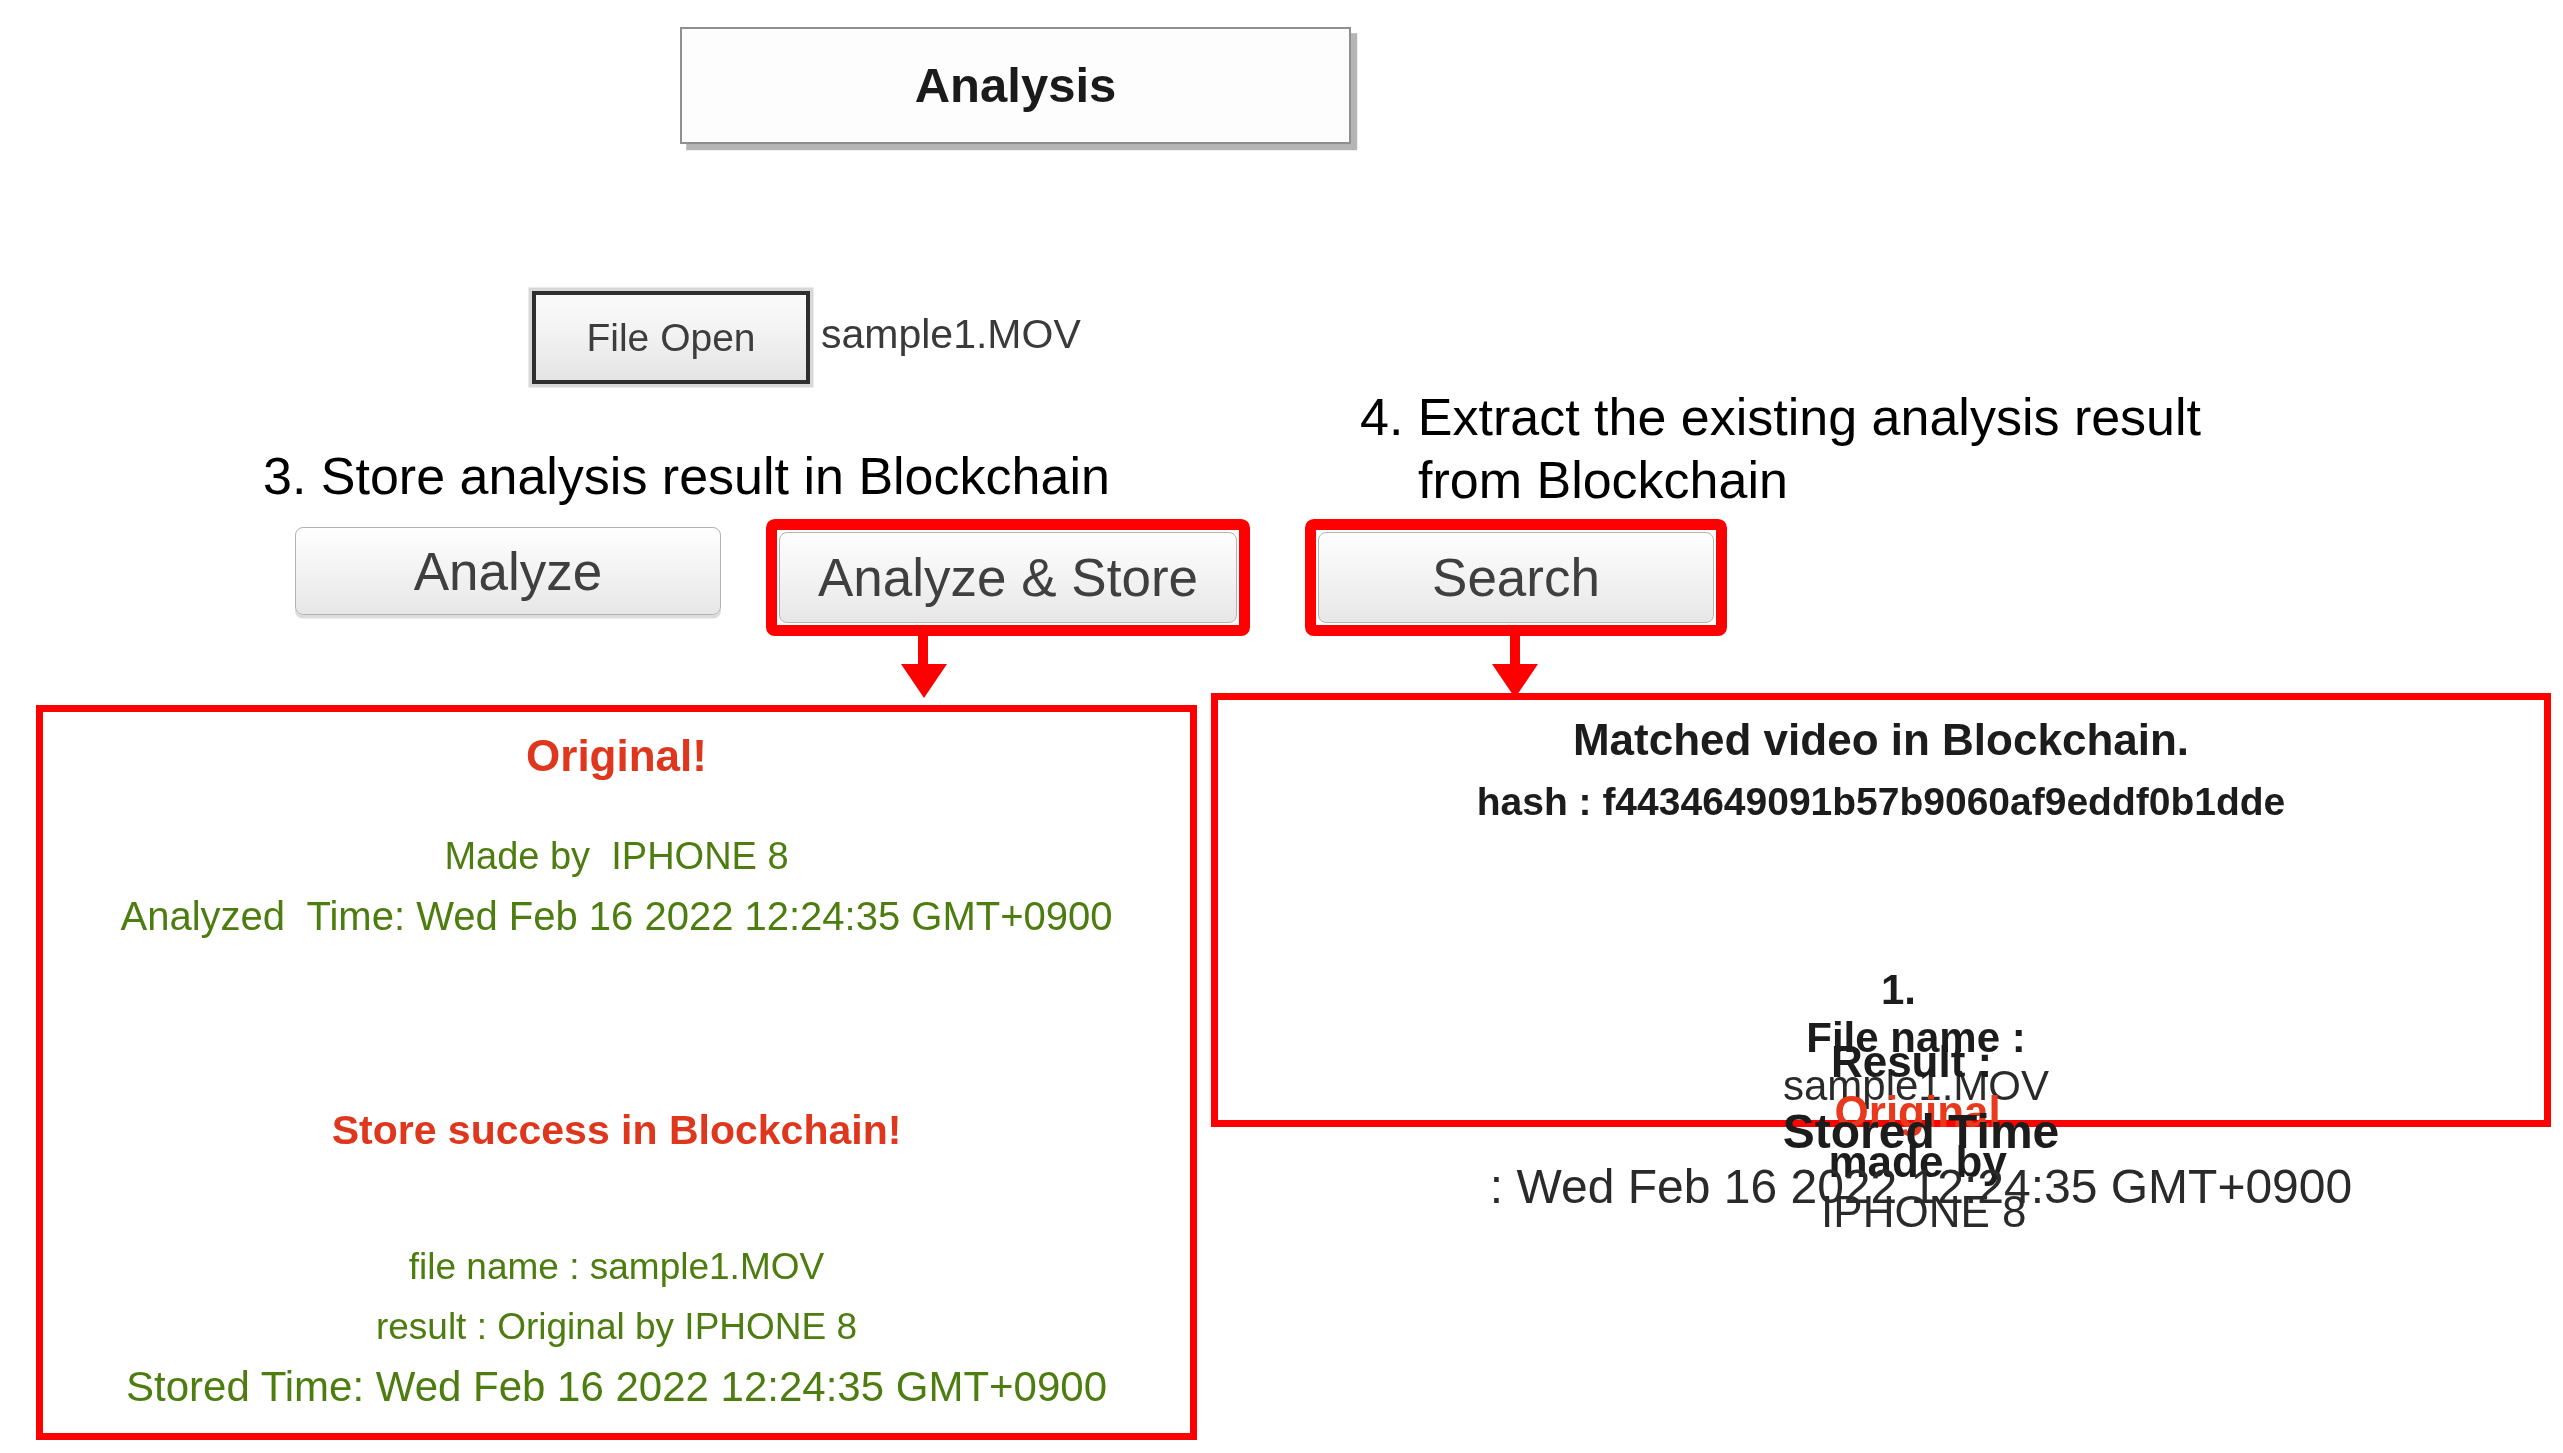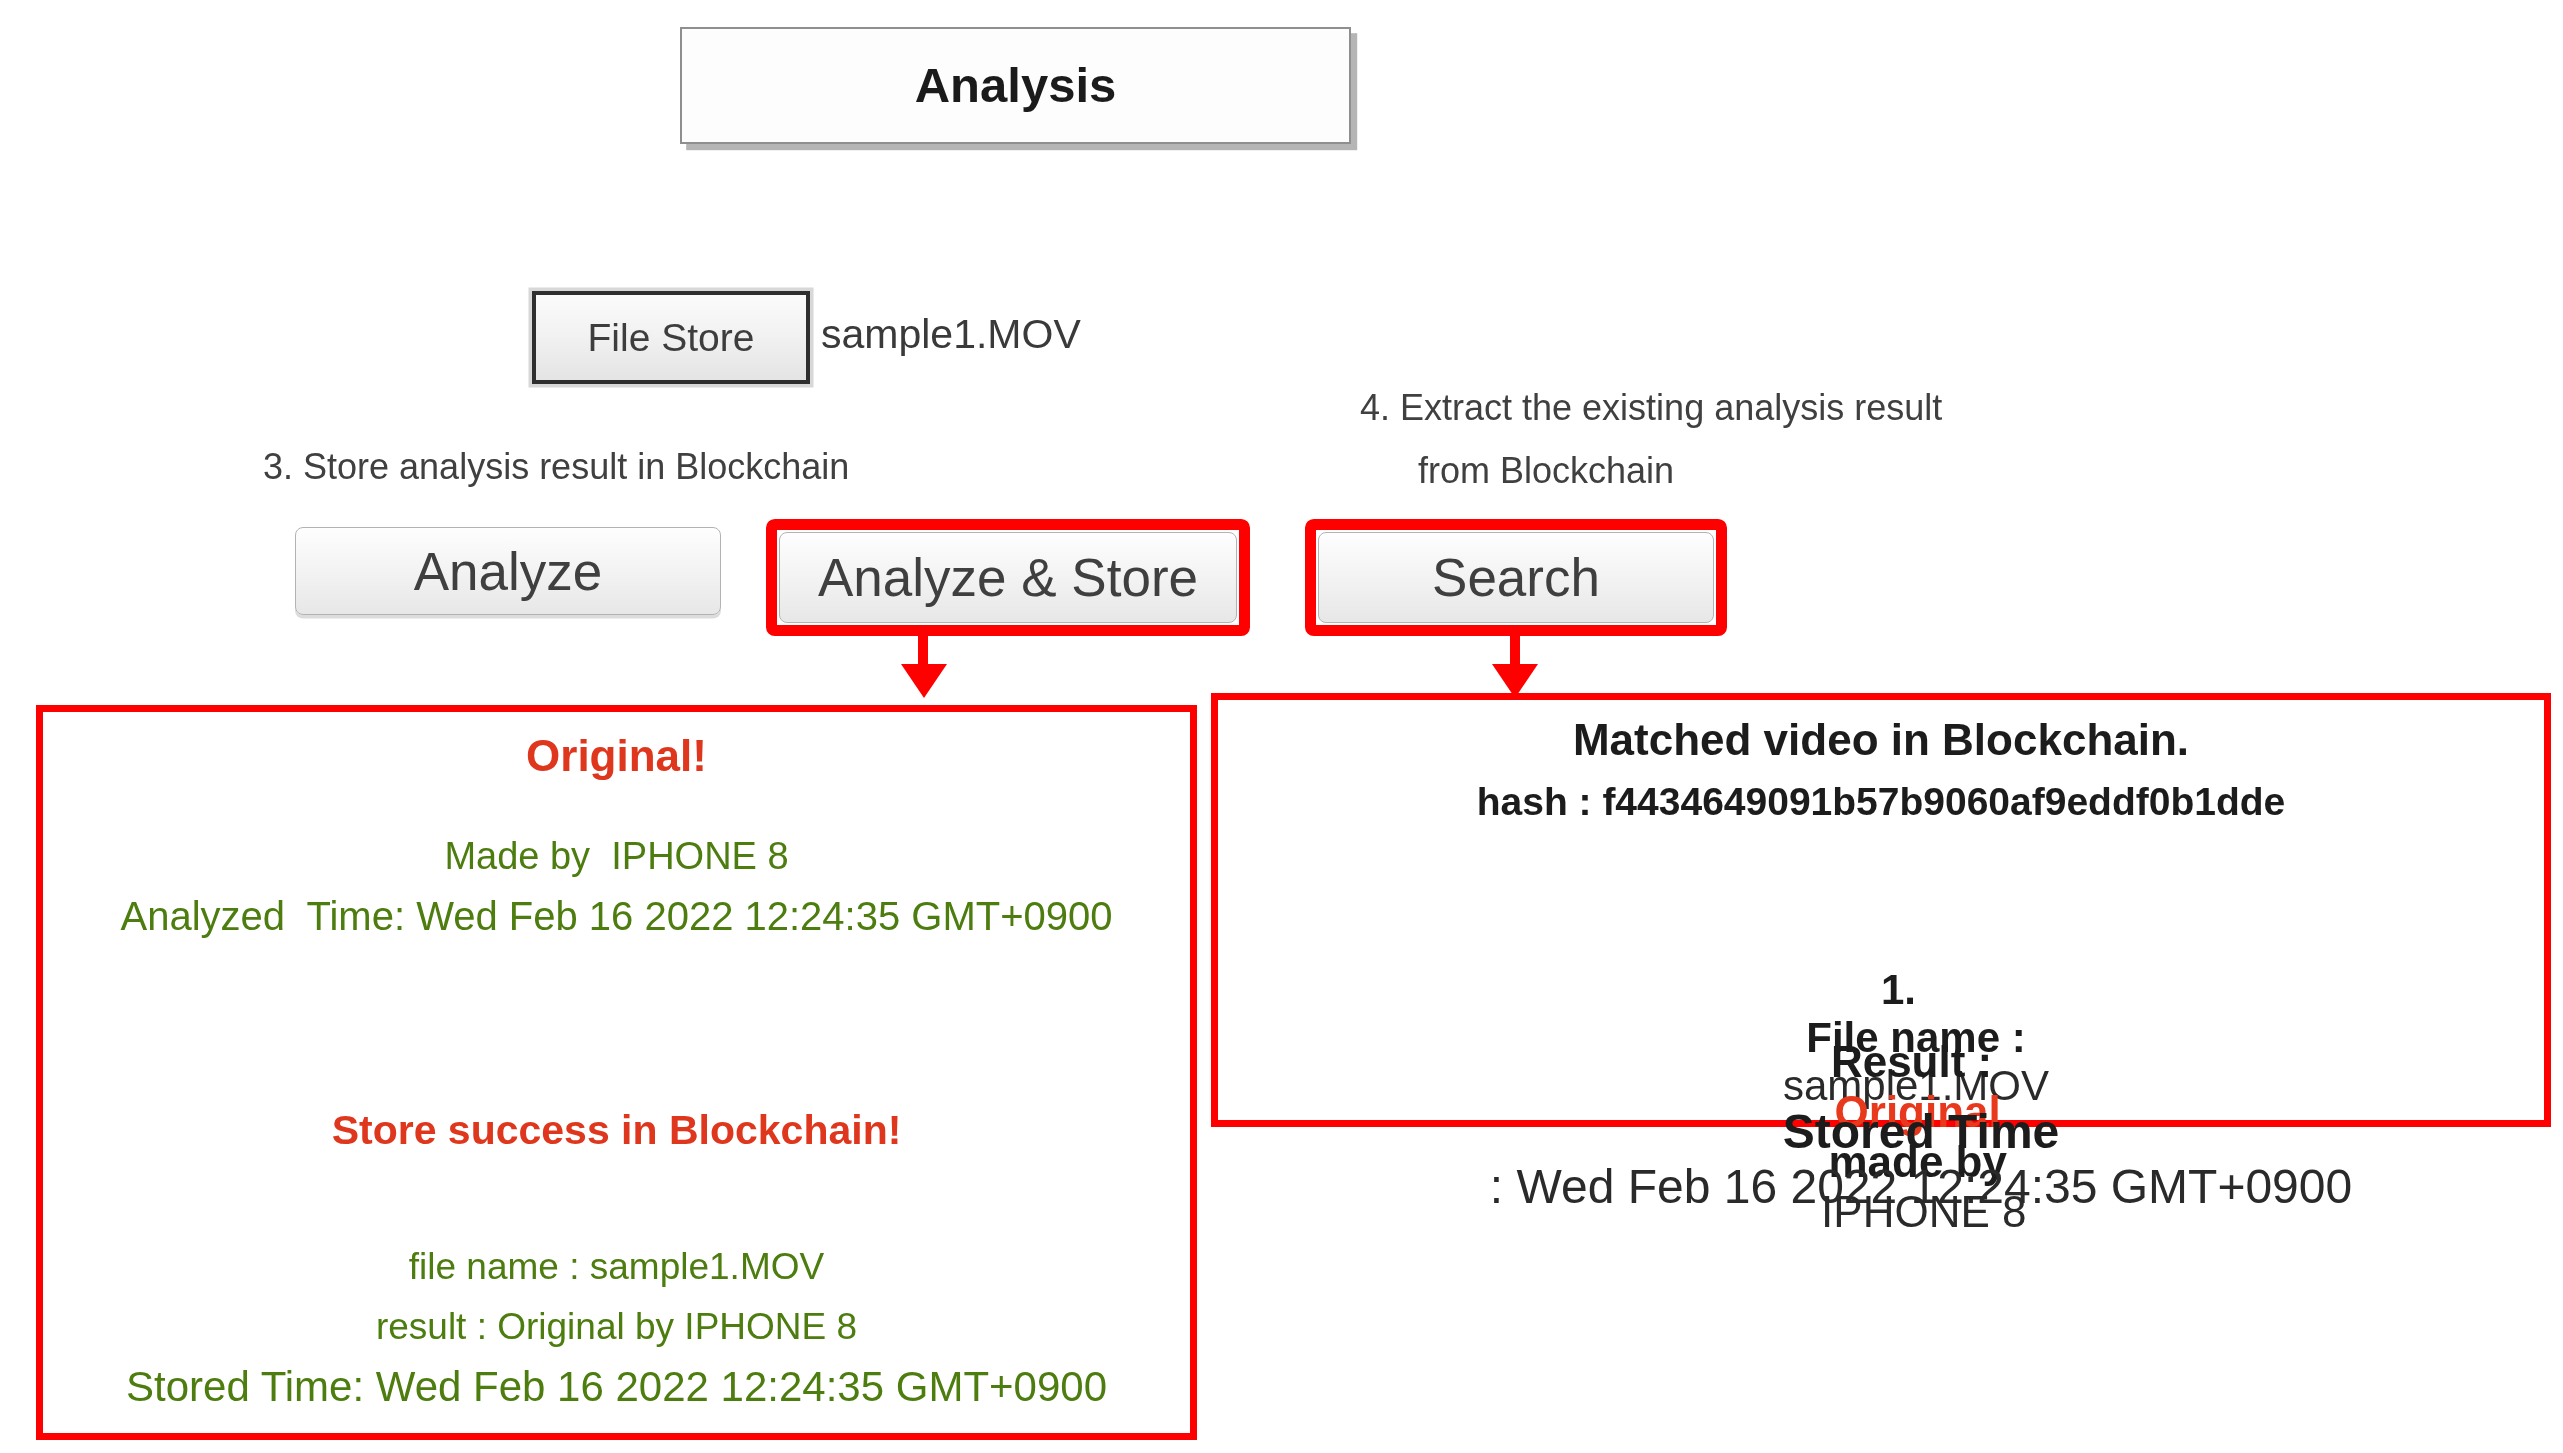--- a/index.html
+++ b/index.html
@@ -28,21 +28,21 @@
     box-shadow:0 0 0 3.5px #d8d8d8;
     display:flex; align-items:center; justify-content:center;
     font-size:39px; color:#3d3d3d;
   }
   .file-name-label{
     position:absolute; left:821px; top:311px;
     font-size:41px; color:#3a3a3a; white-space:pre;
   }
   
   .annotation{
-    position:absolute; color:#404040; font-size:36px; white-space:pre;
+    position:absolute; color:#000000; font-size:52px; white-space:pre;
     letter-spacing:0px;
   }
   
   .gray-btn{
     background:linear-gradient(180deg,#fefefe 0%,#f4f4f4 45%,#e7e7e7 100%);
     border:1.8px solid #b3b3b3;
     border-radius:8px;
     box-shadow:0 3.5px 0 #dcdcdc;
     display:flex; align-items:center; justify-content:center;
     font-size:53px; color:#3f3f3f;
@@ -97,21 +97,21 @@
 </head>
 <body>
 
 <div id="stage">
 
   <div class="title-box">
     <span>Analysis</span>
   </div>
 
   <div class="file-open-btn">
-    <span>File Store</span>
+    <span>File Open</span>
   </div>
   <div class="file-name-label">sample1.MOV</div>
 
   <div class="annotation" style="left:263px; top:446px;">3. Store analysis result in Blockchain</div>
   <div class="annotation" style="left:1360px; top:387px;">4. Extract the existing analysis result</div>
   <div class="annotation" style="left:1418px; top:450px;">from Blockchain</div>
 
   <div class="gray-btn analyze-btn">
     <span>Analyze</span>
   </div>

